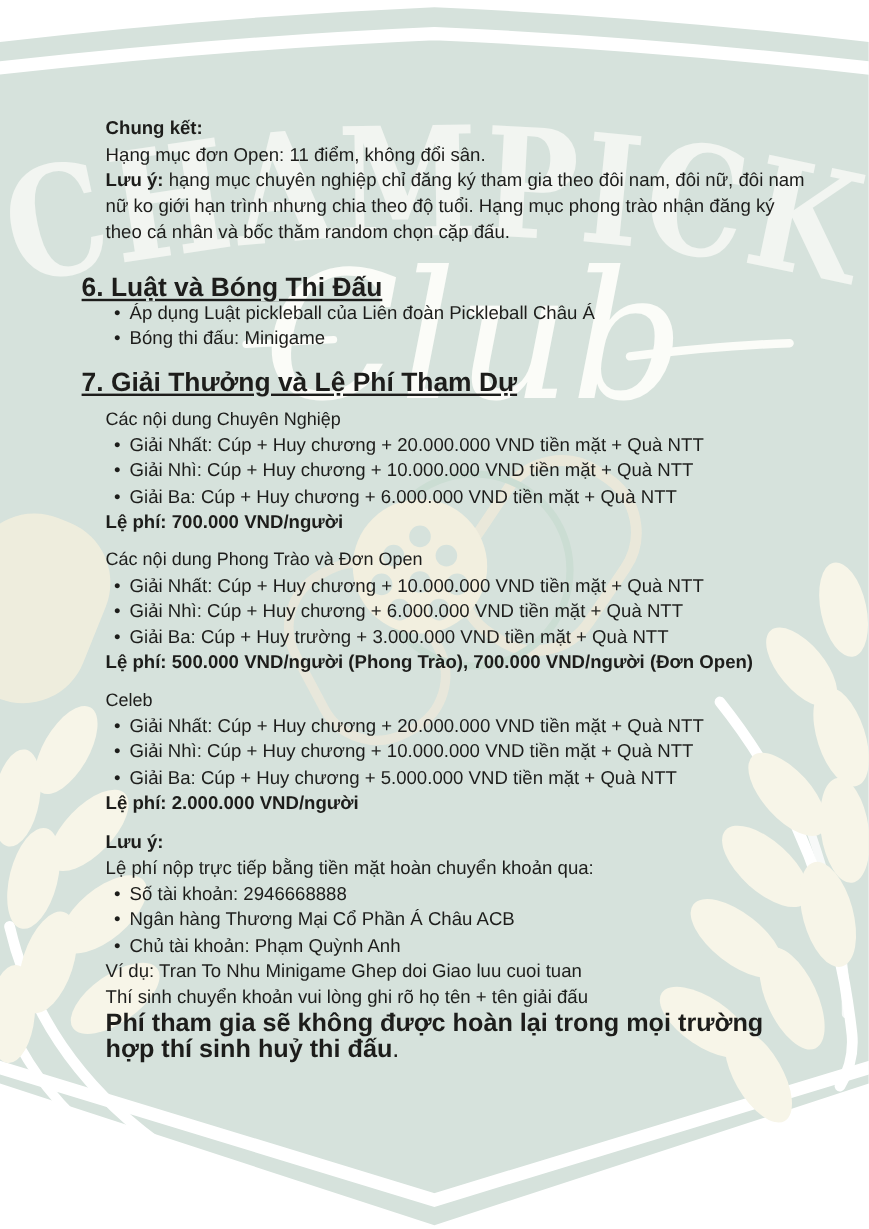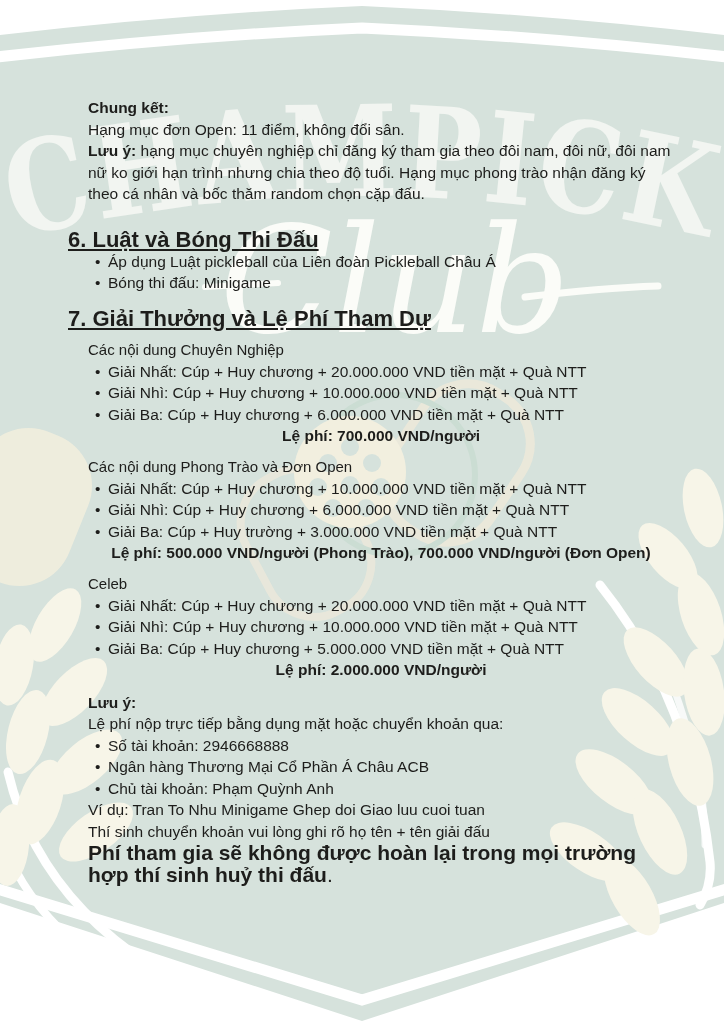--- a/index.html
+++ b/index.html
@@ -32,21 +32,21 @@
     font-size:15.5px;line-height:21.5px;
     max-width:585px;
   }
   ul.bullets li::before{
     content:"•";
     position:absolute;left:7px;top:0;
     font-size:15.5px;
   }
   .gap-s6{margin-top:0;}
   .group{margin-top:9px;}
-  .fee{font-weight:700;font-size:15.5px;line-height:21.5px;text-align:center;}
+  .fee{font-weight:700;font-size:15.5px;line-height:21.5px;}
   .notes{margin-top:11px;}
   .final-note{margin-top:19px;font-size:21px;line-height:21.5px;max-width:585px;}
 </style>
 </head>
 <body>
 
 <div class="page">
 
   <svg class="wm" width="724" height="1024" viewBox="0 0 724 1024" aria-hidden="true">
 
@@ -162,21 +162,21 @@
       <ul class="bullets">
         <li>Giải Nhất: Cúp + Huy chương + 20.000.000 VND tiền mặt + Quà NTT</li>
         <li>Giải Nhì: Cúp + Huy chương + 10.000.000 VND tiền mặt + Quà NTT</li>
         <li>Giải Ba: Cúp + Huy chương + 5.000.000 VND tiền mặt + Quà NTT</li>
       </ul>
       <p class="fee">Lệ phí: 2.000.000 VND/người</p>
     </div>
 
     <div class="notes">
       <p class="body-text bold">Lưu ý:</p>
-      <p class="body-text">Lệ phí nộp trực tiếp bằng dụng mặt hoặc chuyển khoản qua:</p>
+      <p class="body-text">Lệ phí nộp trực tiếp bằng tiền mặt hoàn chuyển khoản qua:</p>
       <ul class="bullets">
         <li>Số tài khoản: 2946668888</li>
         <li>Ngân hàng Thương Mại Cổ Phần Á Châu ACB</li>
         <li>Chủ tài khoản: Phạm Quỳnh Anh</li>
       </ul>
       <p class="body-text">Ví dụ: Tran To Nhu Minigame Ghep doi Giao luu cuoi tuan</p>
       <p class="body-text">Thí sinh chuyển khoản vui lòng ghi rõ họ tên + tên giải đấu</p>
     </div>
 
     <p class="final-note"><span class="bold">Phí tham gia sẽ không được hoàn lại trong mọi trường hợp thí sinh huỷ thi đấu</span><span>.</span></p>

